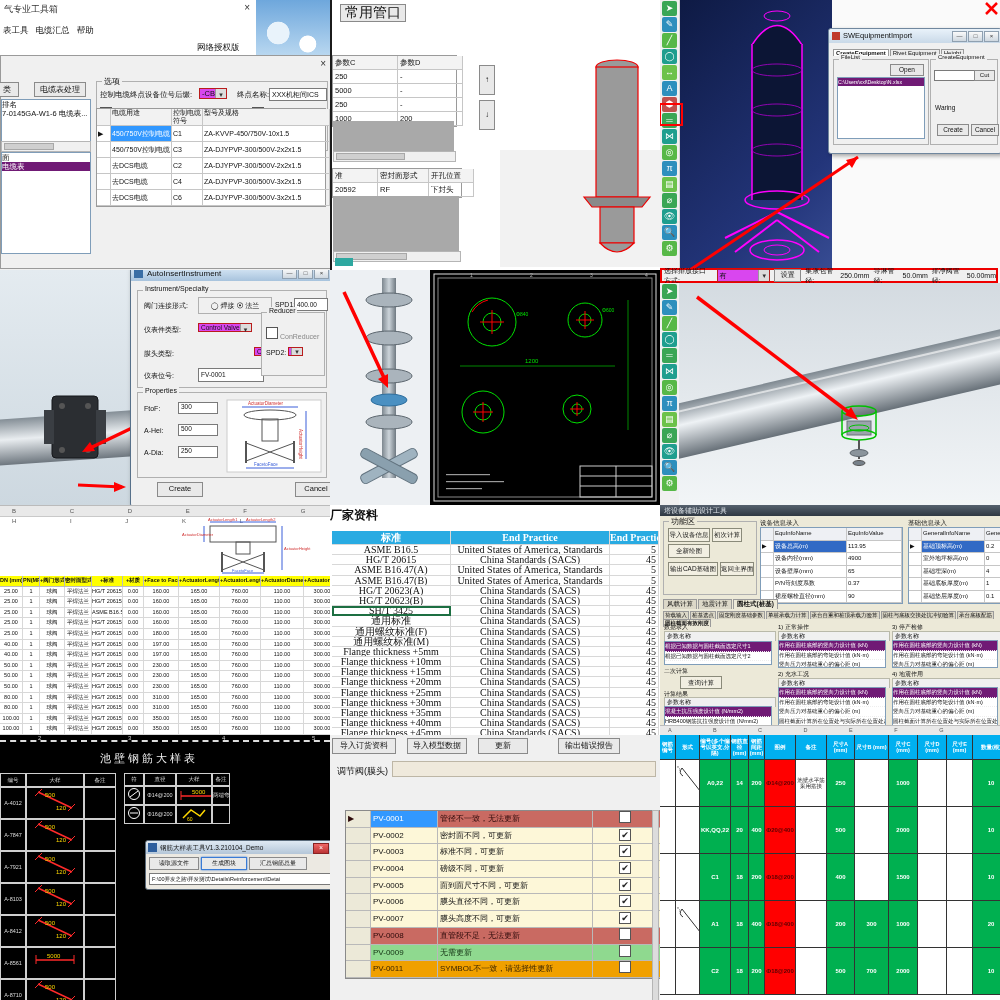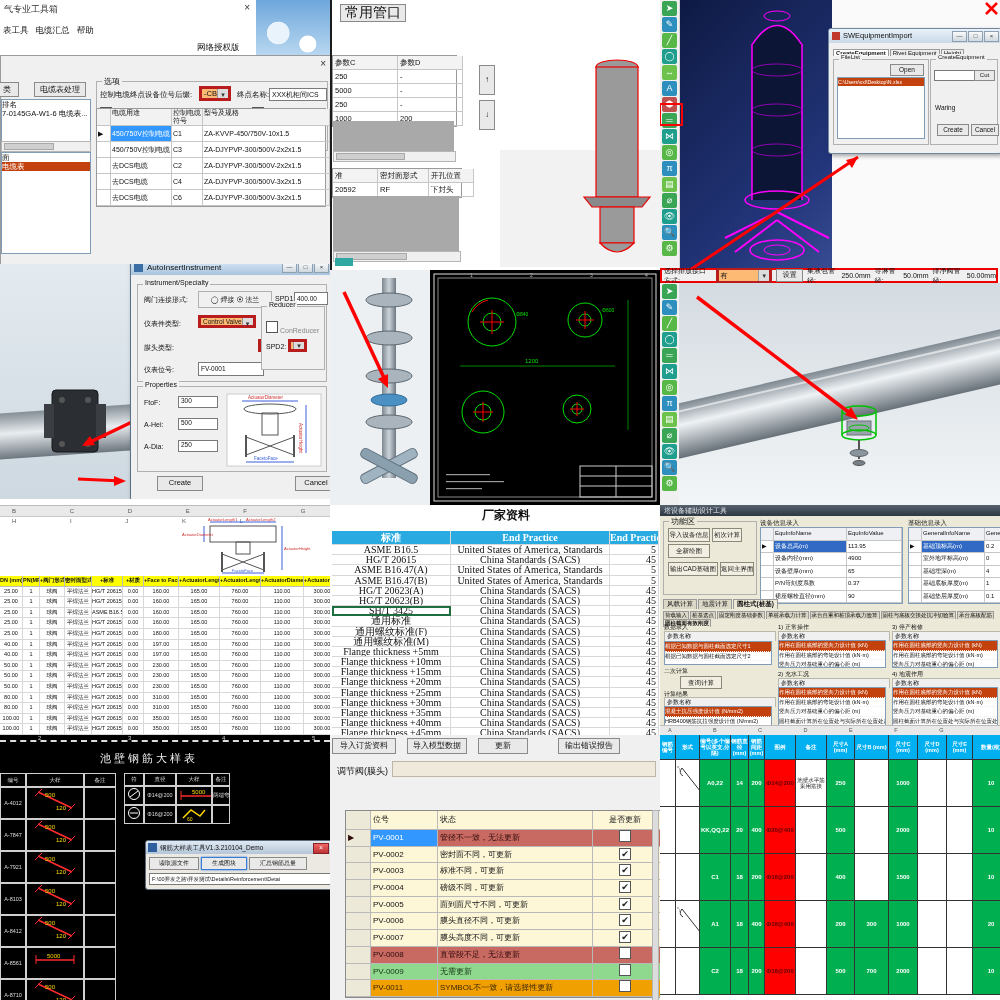--- a/index.html
+++ b/index.html
@@ -1,29 +1,29 @@
 <!DOCTYPE html>
 <html><head>
 <meta charset="utf-8">
 <style>
 html,body{margin:0;padding:0}
 #root{position:relative;width:1000px;height:1000px;background:#fff;font-family:"Liberation Sans",sans-serif;overflow:hidden;font-size:9px;color:#111}
 .abs{position:absolute}
 .panel{position:absolute;overflow:hidden}
 .btn{display:inline-block;background:#e9e9e9;border:1px solid #8a8a8a;text-align:center;color:#111;overflow:hidden;white-space:nowrap}
 .tb{background:#fff;border:1px solid #7a7a7a;overflow:hidden;white-space:nowrap;padding:0 2px}
-.combo{background:#fdba74;border:3px solid #b91c1c;position:relative;padding:0 11px 0 2px;overflow:hidden;white-space:nowrap}
+.combo{background:#d946ef;border:1px solid #b91c1c;position:relative;padding:0 11px 0 2px;overflow:hidden;white-space:nowrap}
 .combo:after{content:"▾";position:absolute;right:0;top:0;bottom:0;width:10px;background:#dcdcdc;border-left:1px solid #9a9a9a;font-size:7px;text-align:center;color:#333}
 .grp{position:absolute;border:1px solid #b0b0b0}
 .grp>.cap{position:absolute;top:-6px;left:5px;background:#f0f0f0;padding:0 2px;font-size:8px;white-space:nowrap}
 .tabs .tab{display:inline-block;border:1px solid #9a9a9a;border-bottom:none;background:#ececec;padding:1px 5px;margin-right:1px;font-size:8px;vertical-align:bottom}
 .tabs .tab.act{background:#fff;font-weight:bold}
 .plist{background:#fff;border:1px solid #7f9db9;overflow:hidden}
 .plist .li{overflow:hidden;white-space:nowrap}
-.plist .li.sel{background:#c2410c;color:#fff}
+.plist .li.sel{background:#701a75;color:#fff}
 .trow{display:flex}
 .td{border-right:1px solid #c6c6c6;border-bottom:1px solid #c6c6c6;overflow:hidden;white-space:nowrap;flex:none}
 .chk{display:inline-block;width:10px;height:10px;border:1px solid #555;background:#fff;font-size:9px;line-height:10px;text-align:center;color:#222}
 .ticon{width:15px;height:15px;margin:1px auto;border-radius:2px;color:#fff;font-size:9px;line-height:15px;text-align:center}
 
 #p1{left:0;top:0;width:330px;height:270px;background:#f0f0f0}
 #p1 .win{position:absolute;left:0;top:0;width:256px;height:55px;background:#fff;border-bottom:1px solid #d0d0d0}
 #p1 .sky{position:absolute;left:256px;top:0;width:74px;height:55px;background:radial-gradient(circle at 70% 80%,#ffffff 0 12%,transparent 13%),radial-gradient(circle at 30% 60%,#e9f3fb 0 18%,transparent 19%),linear-gradient(#6ea7dc,#b8d7f0)}
 #p1 .dlg{position:absolute;left:0;top:55px;width:330px;height:212px;background:#f0f0f0;border:1px solid #9a9a9a}
 #p1 .dlgtitle{height:15px;background:#fff;border-bottom:1px solid #e0e0e0;font-size:8.5px;line-height:15px;padding-left:4px}
@@ -52,21 +52,21 @@
 .winbtns{position:absolute;right:2px;top:2px;display:flex;gap:1px}
 .winbtns b{width:13px;height:9px;background:linear-gradient(#fafafa,#cfd8e0);border:1px solid #8fa0b0;font-size:6px;line-height:8px;text-align:center;color:#333;font-weight:normal}
 #swdlg .tabs .tab{font-size:6px;padding:0 2px}
 #swdlg .grp>.cap{font-size:6px}
 #swdlg .btn{font-size:6.5px}
 
 #p6{left:660px;top:268px;width:340px;height:237px}
 #p6bar{position:absolute;left:0;top:0;width:338px;height:15px;background:#f0f0f0;border:2px solid #e00;display:flex;align-items:center;gap:4px;font-size:7px;padding-left:2px;box-sizing:border-box}
 #p6 .view{position:absolute;left:19px;top:15px;width:321px;height:222px}
 
-#p4{left:0;top:264px;width:330px;height:235px;background:linear-gradient(#e4ebf0,#cdd8e0)}
+#p4{left:0;top:270px;width:330px;height:235px;background:linear-gradient(#e4ebf0,#cdd8e0)}
 #aid{position:absolute;left:130px;top:-5px;width:200px;height:240px;background:#f0f0f0;border:1px solid #5e7差;border:1px solid #5e7ب}
 #aid{border:1px solid #56708a;border-radius:3px;box-shadow:2px 2px 5px rgba(0,0,0,.35)}
 #aid .t{height:15px;background:linear-gradient(#dcebf8,#a8c3dd);border-radius:3px 3px 0 0;font-size:8px;line-height:15px;padding-left:16px;position:relative}
 #aid .t:before{content:"";position:absolute;left:3px;top:3px;width:9px;height:9px;background:#3a6ea5}
 #aid .grp>.cap,#aid label{font-size:7px}
 #aid .lbl{position:absolute;font-size:7px;white-space:nowrap}
 #aid .btn{font-size:7.5px}
 
 #p5{left:330px;top:270px;width:330px;height:235px;background:#edf0f3}
 #p5 .cad{position:absolute;left:100px;top:0;width:230px;height:235px;background:#000}
@@ -785,21 +785,21 @@
           <div class="td c6">350.00</div>
           <div class="td c7">165.00</div>
           <div class="td c8">760.00</div>
           <div class="td c9">110.00</div>
           <div class="td c10">300.00</div>
         </div>
       </div>
 </div>
 
 <div id="p8" class="panel">
-  <div class="abs" style="left:0;top:2px;width:200px;text-align:right;font-size:12px;font-weight:bold">厂家资料</div>
+  <div class="abs" style="left:0;top:2px;width:200px;text-align:left;font-size:12px;font-weight:bold">厂家资料</div>
   <div id="std">
         <div class="trow hd">
           <div class="td c0">标准</div>
           <div class="td c1">End Practice</div>
           <div class="td c2">End Practice</div>
         </div>
         <div class="trow">
           <div class="td c0">ASME B16.5</div>
           <div class="td c1">United States of America, Standards</div>
           <div class="td c2">5</div>
@@ -1158,27 +1158,20 @@
 </div>
 
 <div id="p11" class="panel">
   <span class="btn abs" style="left:2px;top:3px;width:62px">导入订货资料</span>
   <span class="btn abs" style="left:77px;top:3px;width:58px">导入模型数据</span>
   <span class="btn abs" style="left:148px;top:3px;width:48px">更新</span>
   <span class="btn abs" style="left:228px;top:3px;width:60px">输出错误报告</span>
   <div class="abs" style="left:7px;top:30px;font-size:9px">调节阀(膜头)</div>
   <div class="abs" style="left:62px;top:26px;width:262px;height:14px;background:#efe9dc;border:1px solid #bdb6a6"></div>
   <div id="pvt">
-        <div class="trow hd">
-          <div class="td c0"></div>
-          <div class="td c1">位号</div>
-          <div class="td c2">状态</div>
-          <div class="td c3">是否更新</div>
-          <div class="td c4">口径(mm)</div>
-        </div>
         <div class="trow red sel0">
           <div class="td c0">▶</div>
           <div class="td c1">PV-0001</div>
           <div class="td c2">管径不一致，无法更新</div>
           <div class="td c3"><span class="chk"></span></div>
           <div class="td c4">800</div>
         </div>
         <div class="trow">
           <div class="td c0"></div>
           <div class="td c1">PV-0002</div>

